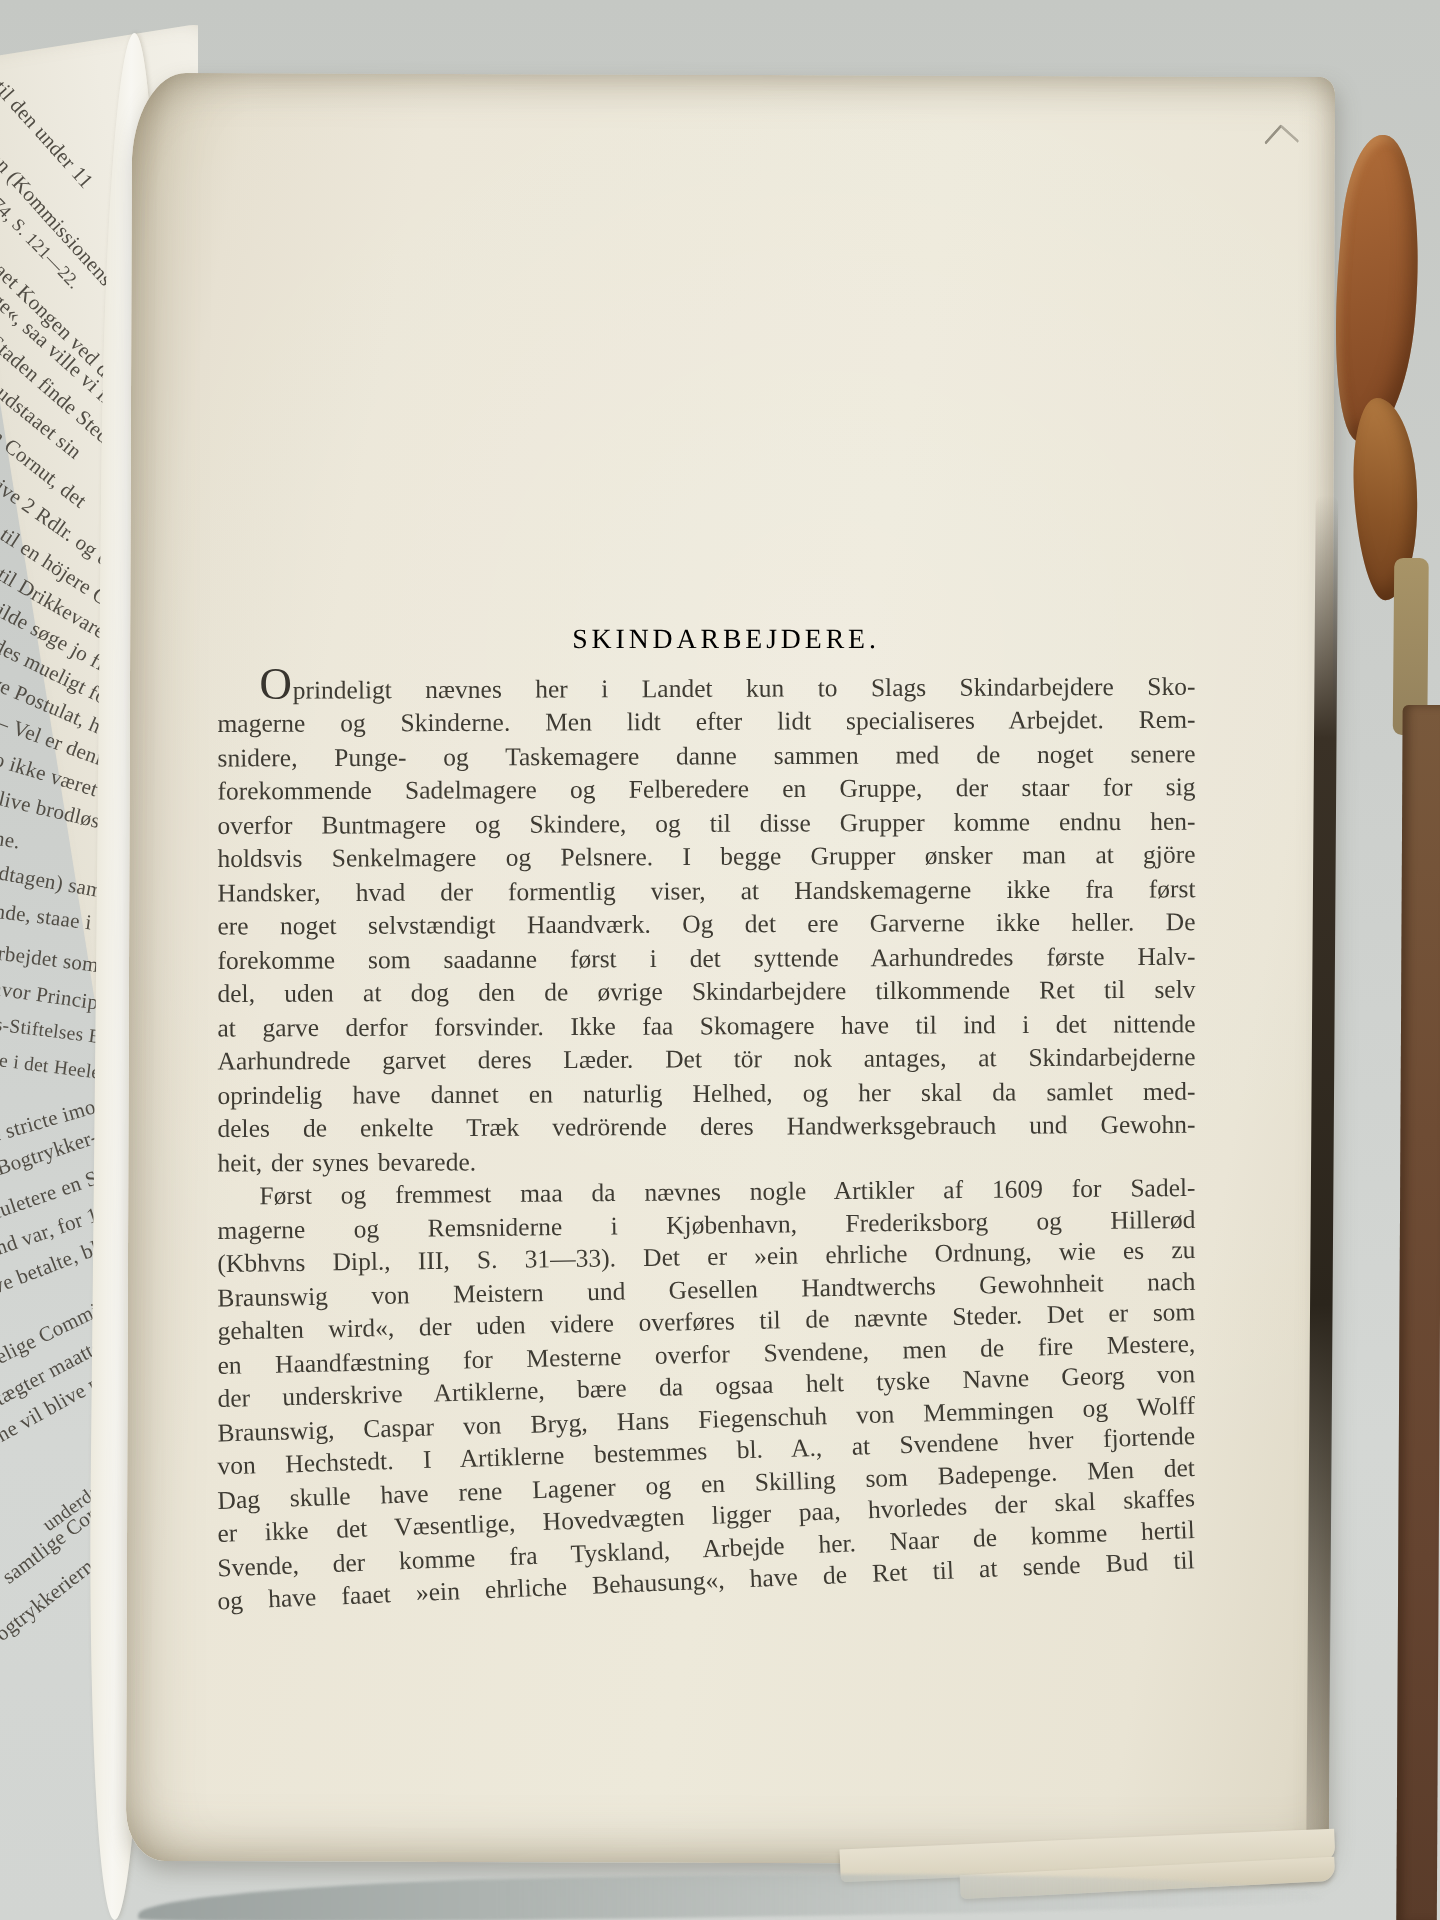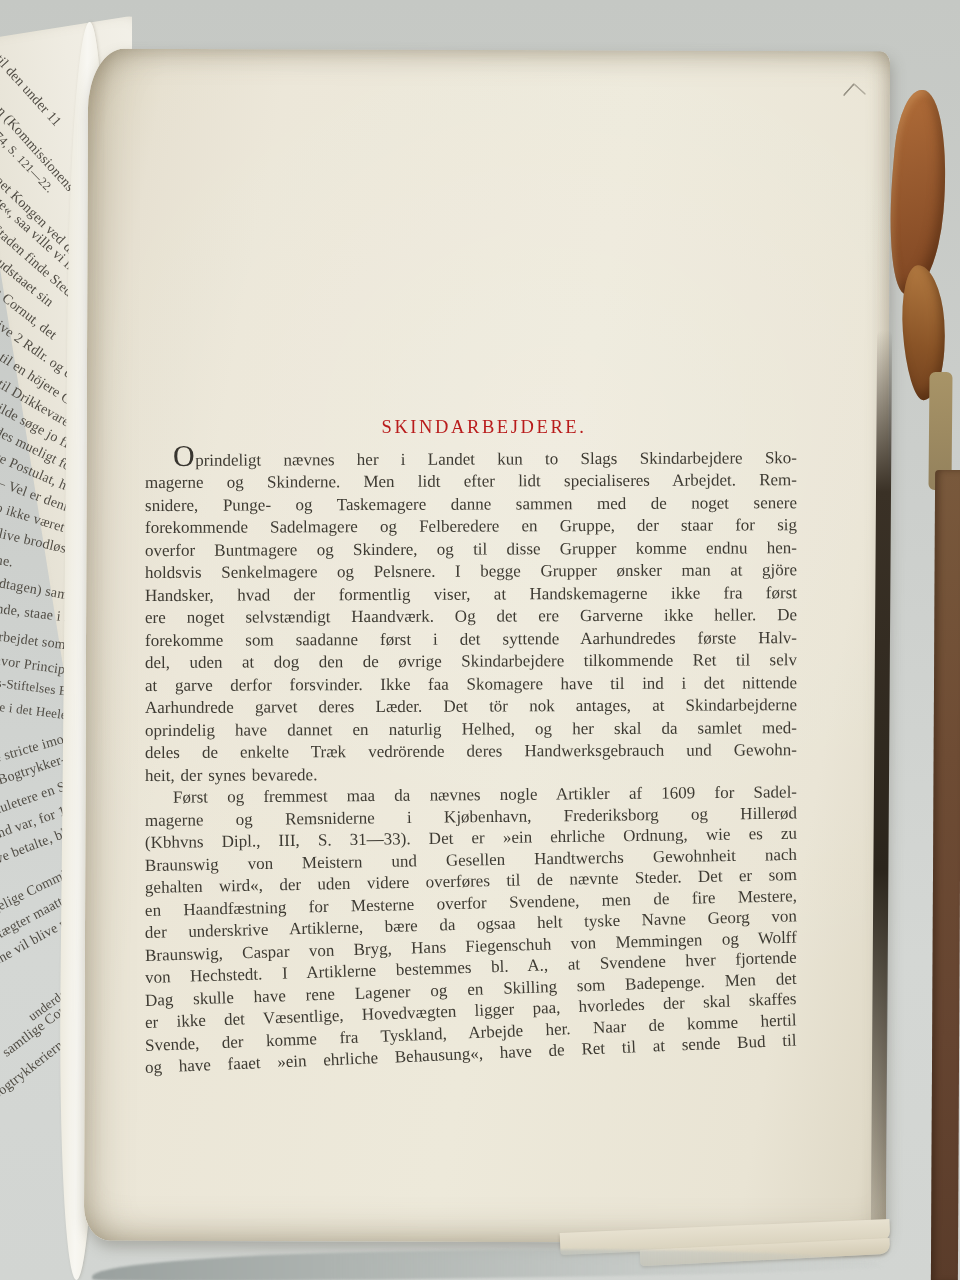--- a/index.html
+++ b/index.html
@@ -52,21 +52,21 @@
     border-top:2px solid rgba(130,125,112,.8);border-right:2px solid rgba(130,125,112,.55);
     transform:rotate(-48deg);border-radius:2px;
   }
 
   
   .textblock{
     position:absolute;left:145px;top:416px;width:652px;
     color:#3e3b33;font-size:17px;line-height:22.5px;word-spacing:1.6px;
   }
   .heading{
-    text-align:center;font-size:18.5px;letter-spacing:2.6px;color:#b91c1c;
+    text-align:center;font-size:18.5px;letter-spacing:2.6px;color:#000000;
     margin:0 0 11px 26px;font-weight:normal;
   }
   .tline{
     text-align:justify;text-align-last:justify;white-space:nowrap;
     height:22.5px;transform-origin:left center;
   }
   .tline.indent{text-indent:28px;}
   .tline.lastline{text-align-last:left;}
   .dropcap{
     font-size:30px;line-height:0;letter-spacing:.5px;color:#383items52f;

